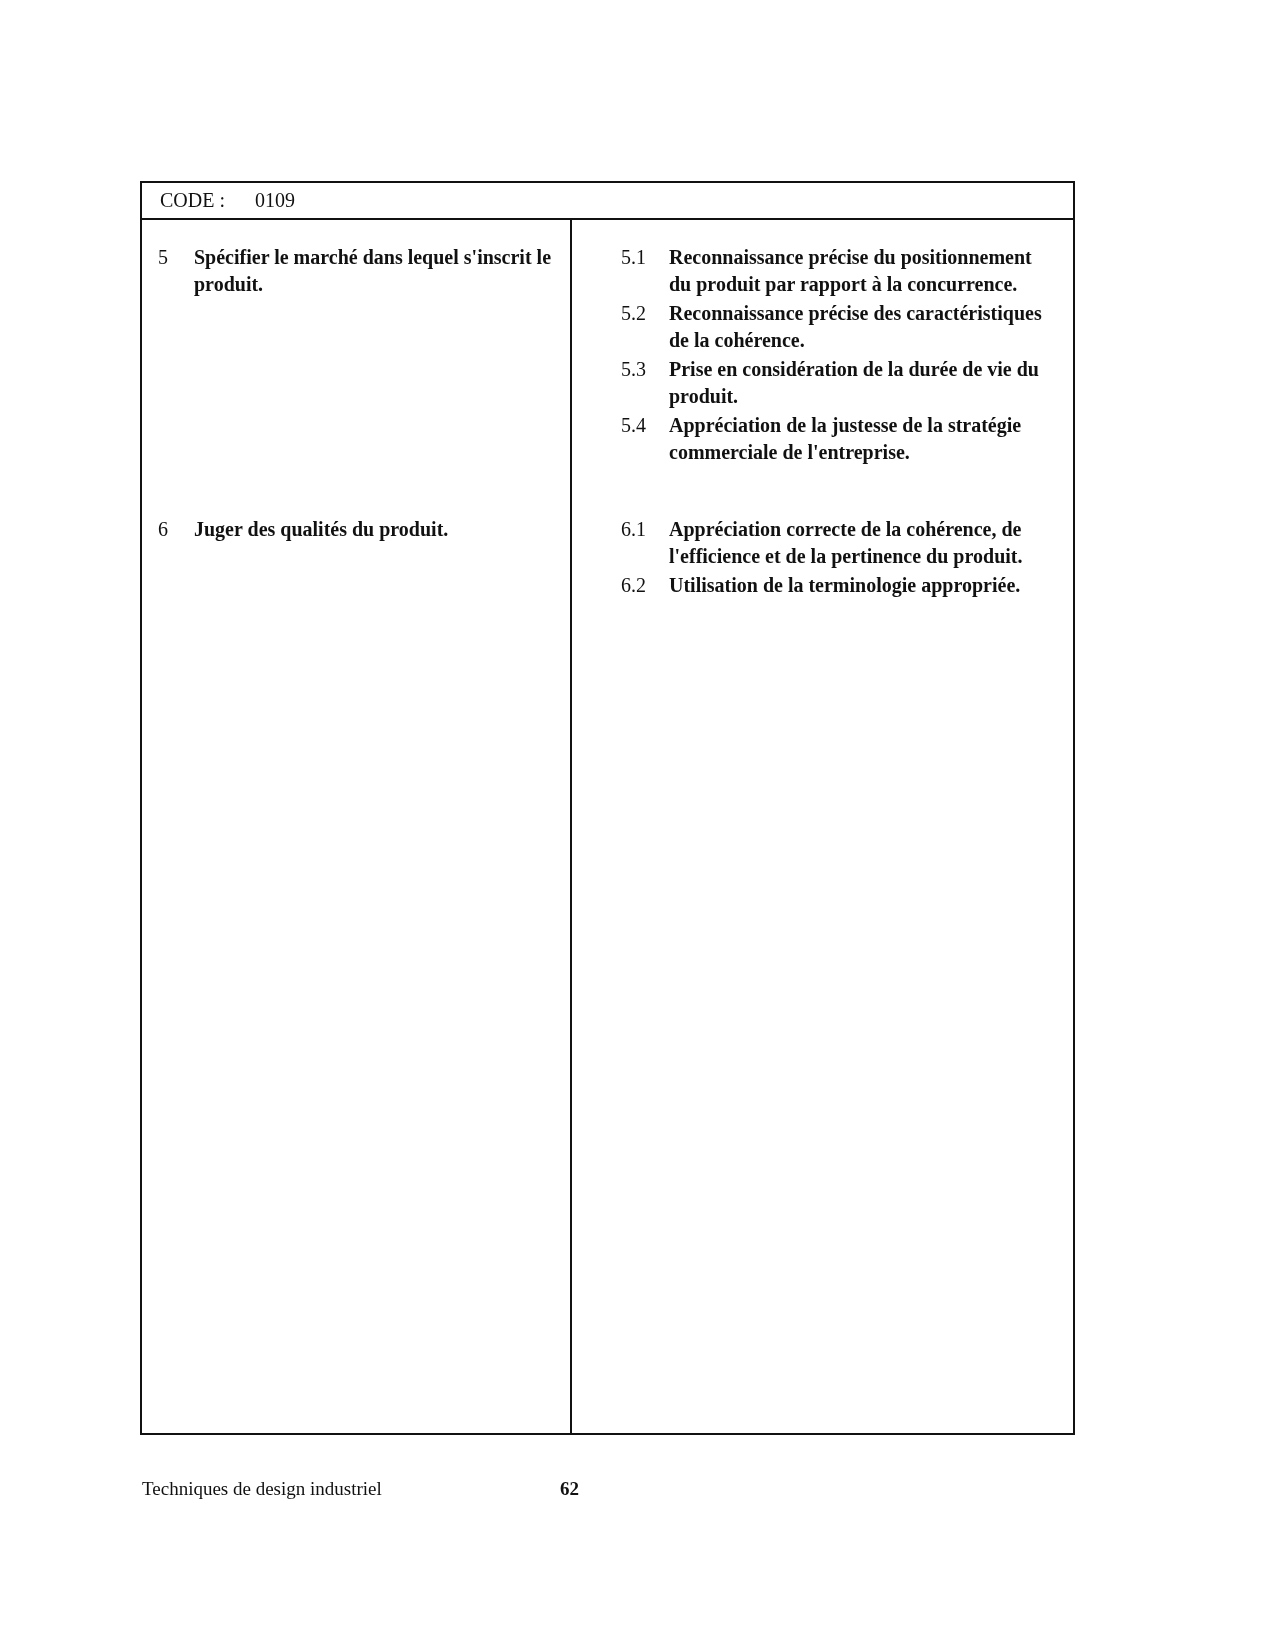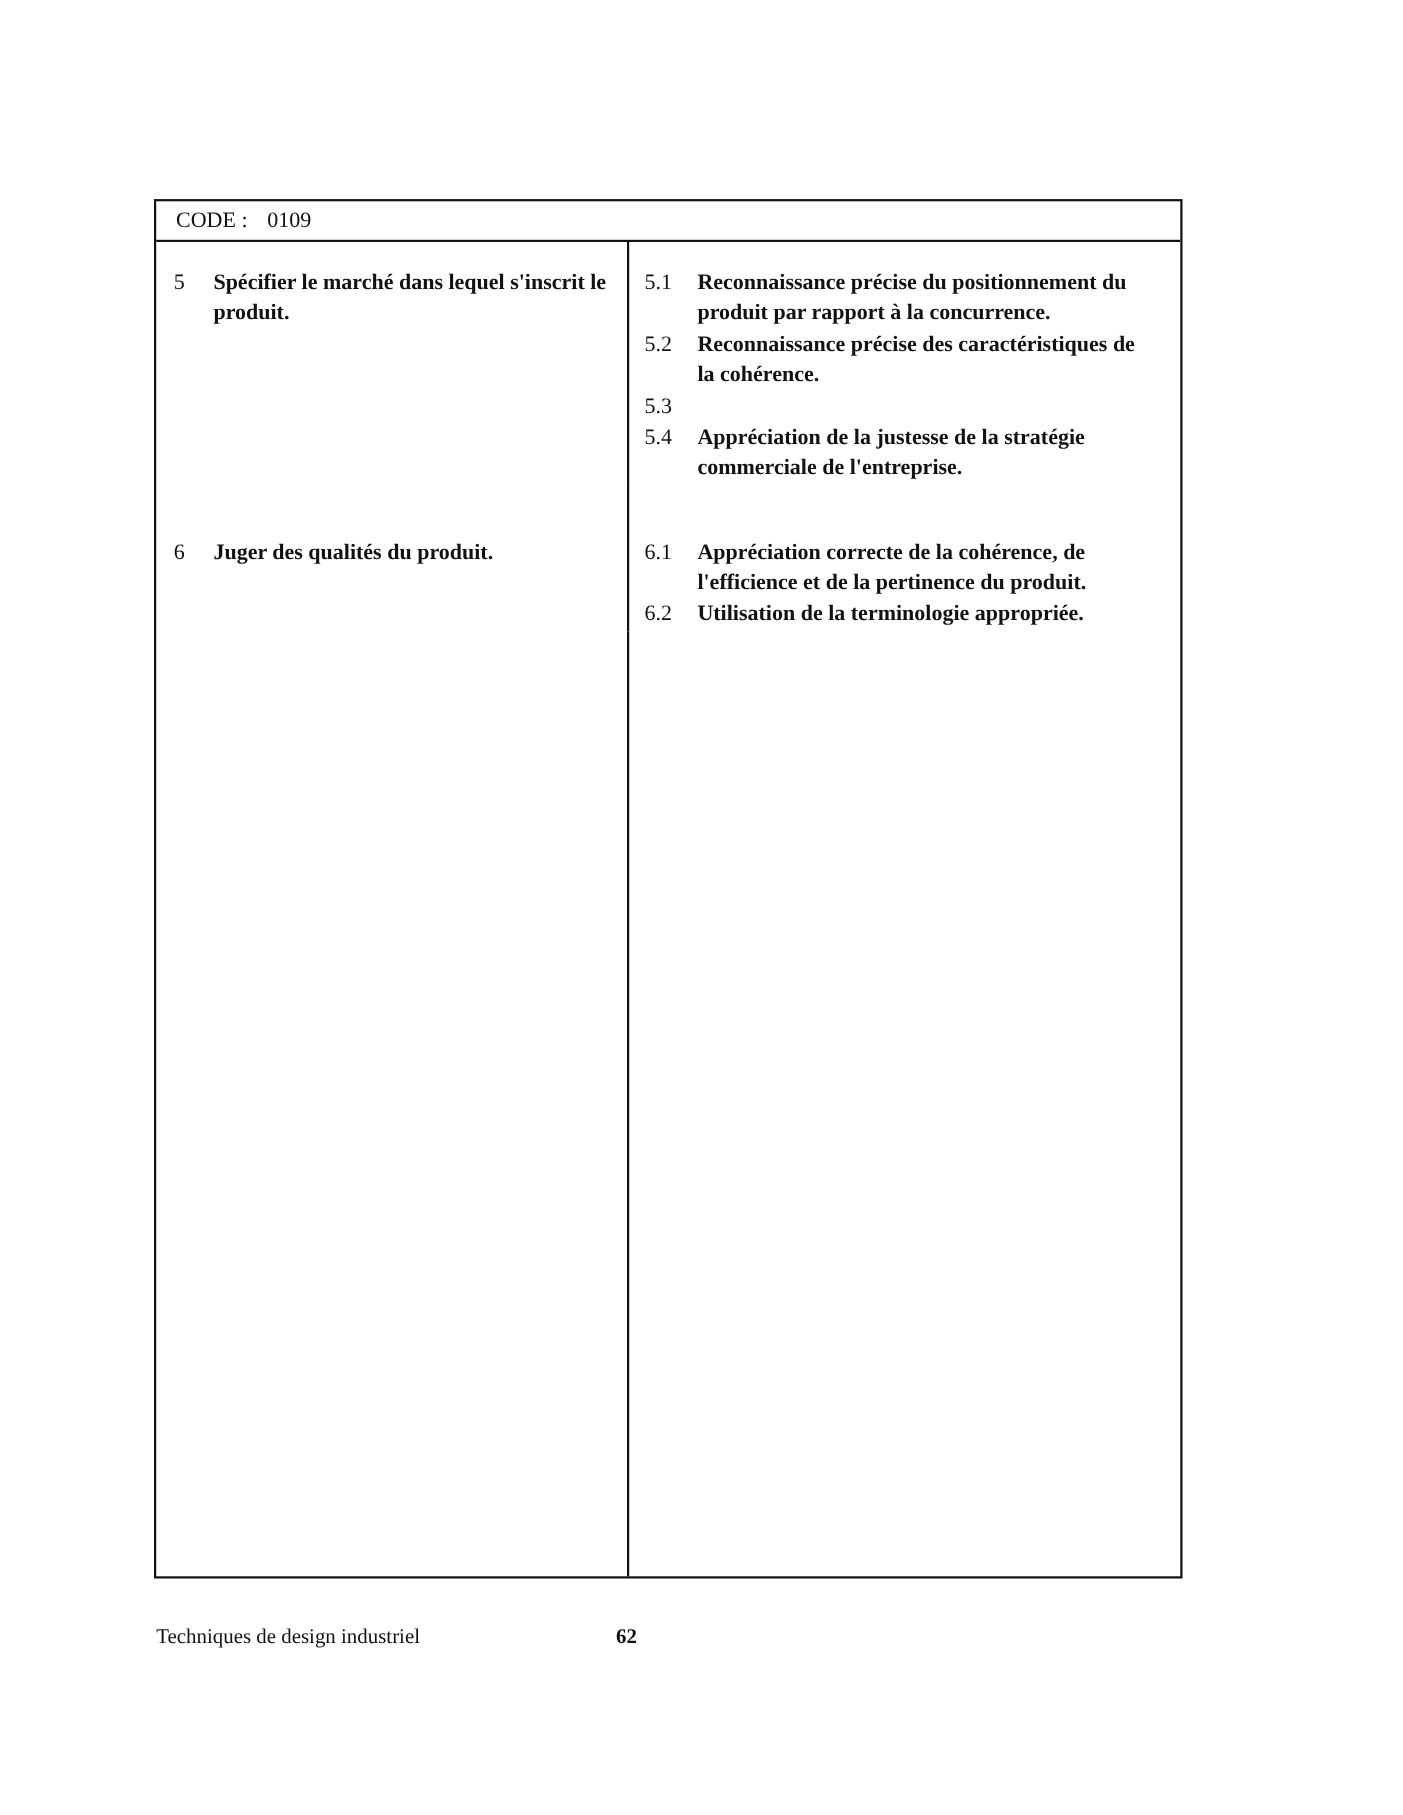--- a/index.html
+++ b/index.html
@@ -27,21 +27,21 @@
     flex-direction: column;
   }
   .code-header {
     border-bottom: 2px solid #111111;
     padding: 6px 10px 6px 18px;
     font-size: 20px;
     display: flex;
     align-items: baseline;
   }
   .code-value {
-    margin-left: 18px;
+    margin-left: 30px;
     text-align: center;
   }
   .table-body {
     flex: 1;
     display: grid;
     grid-template-columns: 430px 1fr;
     grid-template-rows: auto auto 1fr;
   }
   .cell {
     box-sizing: border-box;
@@ -61,20 +61,21 @@
     align-items: flex-start;
     margin-bottom: 2px;
     font-size: 20px;
     line-height: 27px;
   }
   .item .num {
     flex: 0 0 36px;
   }
   .cell.right .item .num {
     flex: 0 0 48px;
+    margin-left: 35px;
   }
   .item .txt {
     flex: 1;
     font-weight: bold;
   }
   .footer {
     position: absolute;
     top: 1478px;
     left: 0;
     width: 100%;
@@ -117,20 +118,21 @@
         <div class="item">
           <span class="num">5.1</span>
           <span class="txt">Reconnaissance précise du positionnement du produit par rapport à la concurrence.</span>
         </div>
         <div class="item">
           <span class="num">5.2</span>
           <span class="txt">Reconnaissance précise des caractéristiques de la cohérence.</span>
         </div>
         <div class="item">
           <span class="num">5.3</span>
+          <span class="txt">Prise en considération de la durée de vie du produit.</span>
         </div>
         <div class="item">
           <span class="num">5.4</span>
           <span class="txt">Appréciation de la justesse de la stratégie commerciale de l'entreprise.</span>
         </div>
       </div>
 
       <div class="cell left row2">
         <div class="item">
           <span class="num">6</span>

